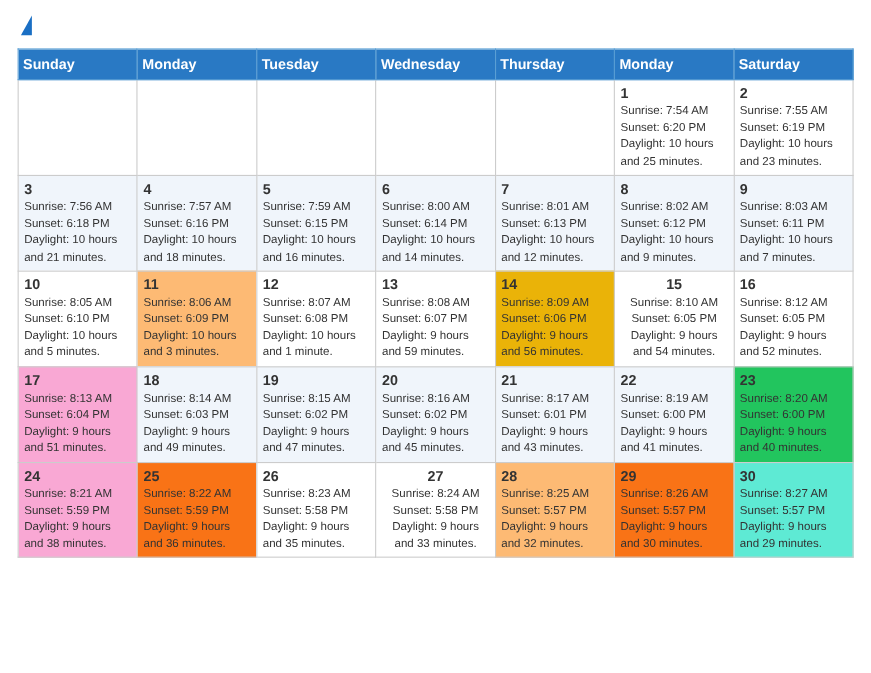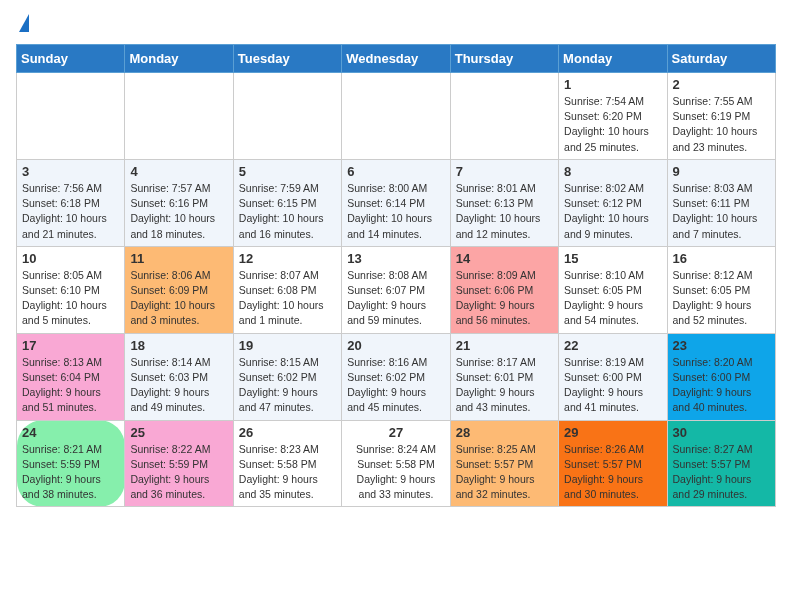--- a/index.html
+++ b/index.html
@@ -184,25 +184,25 @@
           <div class="day-info">Sunrise: 8:06 AM<br>Sunset: 6:09 PM<br>Daylight: 10 hours<br>and 3 minutes.</div>
         </td>
         <td style="background: rgb(255, 255, 255);">
           <span class="day-number">12</span>
           <div class="day-info">Sunrise: 8:07 AM<br>Sunset: 6:08 PM<br>Daylight: 10 hours<br>and 1 minute.</div>
         </td>
         <td style="background: rgb(255, 255, 255);">
           <span class="day-number">13</span>
           <div class="day-info">Sunrise: 8:08 AM<br>Sunset: 6:07 PM<br>Daylight: 9 hours<br>and 59 minutes.</div>
         </td>
-        <td style="background: #fca5a5;">
+        <td style="background: #eab308;">
           <span class="day-number">14</span>
           <div class="day-info">Sunrise: 8:09 AM<br>Sunset: 6:06 PM<br>Daylight: 9 hours<br>and 56 minutes.</div>
         </td>
-        <td style="background: rgb(255, 255, 255);">
+        <td style="background: rgb(255, 255, 255); text-align: center;">
           <span class="day-number">15</span>
           <div class="day-info">Sunrise: 8:10 AM<br>Sunset: 6:05 PM<br>Daylight: 9 hours<br>and 54 minutes.</div>
         </td>
         <td style="background: rgb(255, 255, 255);">
           <span class="day-number">16</span>
           <div class="day-info">Sunrise: 8:12 AM<br>Sunset: 6:05 PM<br>Daylight: 9 hours<br>and 52 minutes.</div>
         </td>
       </tr>
       <tr>
         <td style="background: #f9a8d4;">
@@ -222,49 +222,49 @@
           <div class="day-info">Sunrise: 8:16 AM<br>Sunset: 6:02 PM<br>Daylight: 9 hours<br>and 45 minutes.</div>
         </td>
         <td style="background: rgb(240, 245, 251);">
           <span class="day-number">21</span>
           <div class="day-info">Sunrise: 8:17 AM<br>Sunset: 6:01 PM<br>Daylight: 9 hours<br>and 43 minutes.</div>
         </td>
         <td style="background: rgb(240, 245, 251);">
           <span class="day-number">22</span>
           <div class="day-info">Sunrise: 8:19 AM<br>Sunset: 6:00 PM<br>Daylight: 9 hours<br>and 41 minutes.</div>
         </td>
-        <td style="background: #0ea5e9;">
+        <td style="background: #22c55e;">
           <span class="day-number">23</span>
           <div class="day-info">Sunrise: 8:20 AM<br>Sunset: 6:00 PM<br>Daylight: 9 hours<br>and 40 minutes.</div>
         </td>
       </tr>
       <tr>
-        <td style="background: #86efac; border-radius: 26px;">
+        <td style="background: #f9a8d4;">
           <span class="day-number">24</span>
           <div class="day-info">Sunrise: 8:21 AM<br>Sunset: 5:59 PM<br>Daylight: 9 hours<br>and 38 minutes.</div>
         </td>
-        <td style="background: #f9a8d4;">
+        <td style="background: #f97316;">
           <span class="day-number">25</span>
           <div class="day-info">Sunrise: 8:22 AM<br>Sunset: 5:59 PM<br>Daylight: 9 hours<br>and 36 minutes.</div>
         </td>
         <td style="background: rgb(255, 255, 255);">
           <span class="day-number">26</span>
           <div class="day-info">Sunrise: 8:23 AM<br>Sunset: 5:58 PM<br>Daylight: 9 hours<br>and 35 minutes.</div>
         </td>
         <td style="background: rgb(255, 255, 255); text-align: center;">
           <span class="day-number">27</span>
           <div class="day-info">Sunrise: 8:24 AM<br>Sunset: 5:58 PM<br>Daylight: 9 hours<br>and 33 minutes.</div>
         </td>
         <td style="background: #fdba74;">
           <span class="day-number">28</span>
           <div class="day-info">Sunrise: 8:25 AM<br>Sunset: 5:57 PM<br>Daylight: 9 hours<br>and 32 minutes.</div>
         </td>
         <td style="background: #f97316;">
           <span class="day-number">29</span>
           <div class="day-info">Sunrise: 8:26 AM<br>Sunset: 5:57 PM<br>Daylight: 9 hours<br>and 30 minutes.</div>
         </td>
-        <td style="background: #14b8a6;">
+        <td style="background: #5eead4;">
           <span class="day-number">30</span>
           <div class="day-info">Sunrise: 8:27 AM<br>Sunset: 5:57 PM<br>Daylight: 9 hours<br>and 29 minutes.</div>
         </td>
       </tr>
     </tbody>
 </table>
 
 </body></html>

